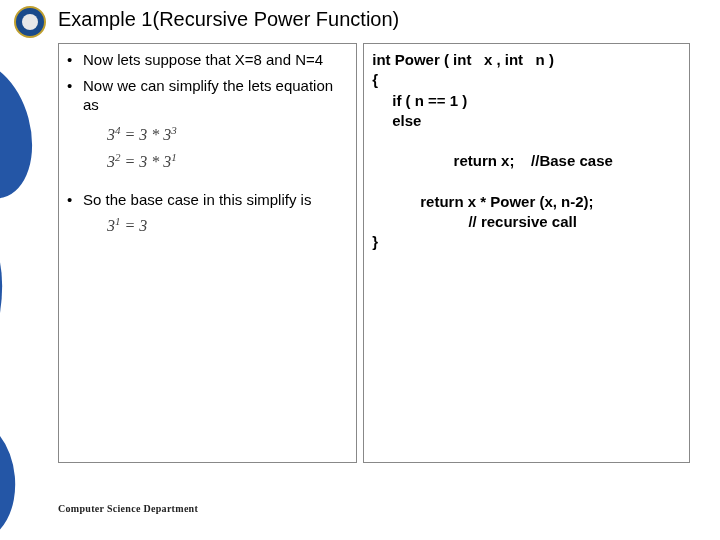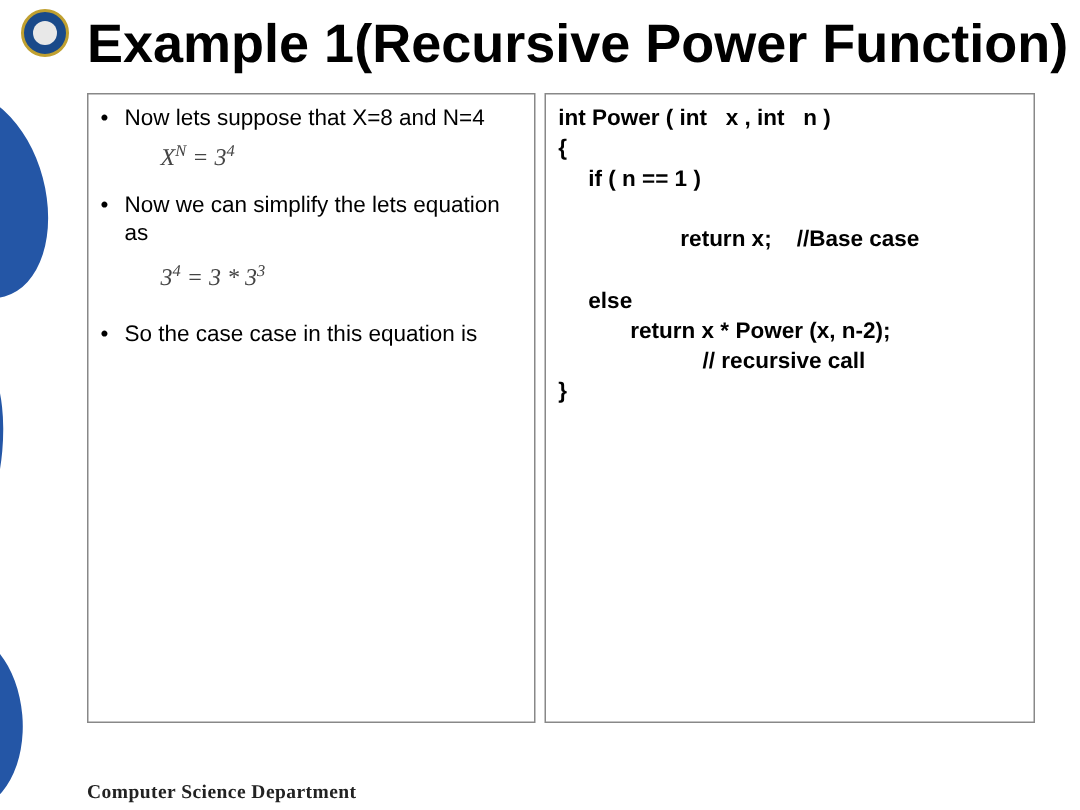--- a/index.html
+++ b/index.html
@@ -47,22 +47,22 @@
     background: #e8e8e8;
   }
   .slide {
     position: relative;
     z-index: 1;
     padding: 8px 30px 0 58px;
     width: 100%;
     height: 100%;
   }
   .title {
-    font-size: 36px;
-    font-weight: 700;
+    font-size: 20px;
+    font-weight: 400;
     color: #000;
     margin-bottom: 12px;
     white-space: nowrap;
   }
   .columns {
     display: flex;
     gap: 6px;
   }
   .col-left, .col-right {
     border: 1px solid #888;
@@ -98,24 +98,24 @@
     white-space: pre;
     font-family: Arial, sans-serif;
   }
   .indent1 { padding-left: 20px; }
   .indent2 { padding-left: 48px; }
   .comment { font-weight: bold; }
   .right-align { text-align: center; padding-right: 8px; }
   .footer {
     position: absolute;
     left: 58px;
-    bottom: 4px;
+    bottom: 26px;
     font-family: "Times New Roman", serif;
     font-weight: bold;
-    font-size: 13px;
+    font-size: 10px;
     color: #222;
     letter-spacing: 0.3px;
   }
   .gap { height: 10px; }
 </style>
 </head>
 <body>
 
 <div class="bg-decoration">
   <div class="bg-blob blob1"></div>
@@ -128,46 +128,47 @@
 <div class="slide">
   <h1 class="title">Example 1(Recursive Power Function)</h1>
 
   <div class="columns">
 
     <div class="col-left">
       <div class="bullet">
         <span class="dot">•</span>
         <span class="txt">Now lets suppose that X=8 and N=4</span>
       </div>
-      <div class="formula">X<sup>N</sup> = 3<sup>4</sup></div>
 
       <div class="bullet">
         <span class="dot">•</span>
         <span class="txt">Now we can simplify the lets equation as</span>
       </div>
       <div class="formula formula-block">
         <div>3<sup>4</sup> = 3 * 3<sup>3</sup></div>
+        <div>3<sup>2</sup> = 3 * 3<sup>1</sup></div>
       </div>
 
       <div class="gap"></div>
 
       <div class="bullet">
         <span class="dot">•</span>
-        <span class="txt">So the case case in this equation is</span>
+        <span class="txt">So the base case in this simplify is</span>
       </div>
+      <div class="formula">3<sup>1</sup> = 3</div>
     </div>
 
     <div class="col-right">
       <div class="code-line">int Power ( int   x , int   n )</div>
       <div class="code-line">{</div>
       <div class="code-line indent1">if ( n == 1 )</div>
+      <div class="code-line indent1">else</div>
       <div class="code-line indent2">
         <span>return x;</span>&nbsp;&nbsp;&nbsp;&nbsp;<span class="comment">//Base case</span>
       </div>
-      <div class="code-line indent1">else</div>
       <div class="code-line indent2">return x * Power (x, n-2);</div>
       <div class="code-line right-align comment">// recursive call</div>
       <div class="code-line">}</div>
     </div>
 
   </div>
 
   <div class="footer">Computer Science Department</div>
 </div>
 

